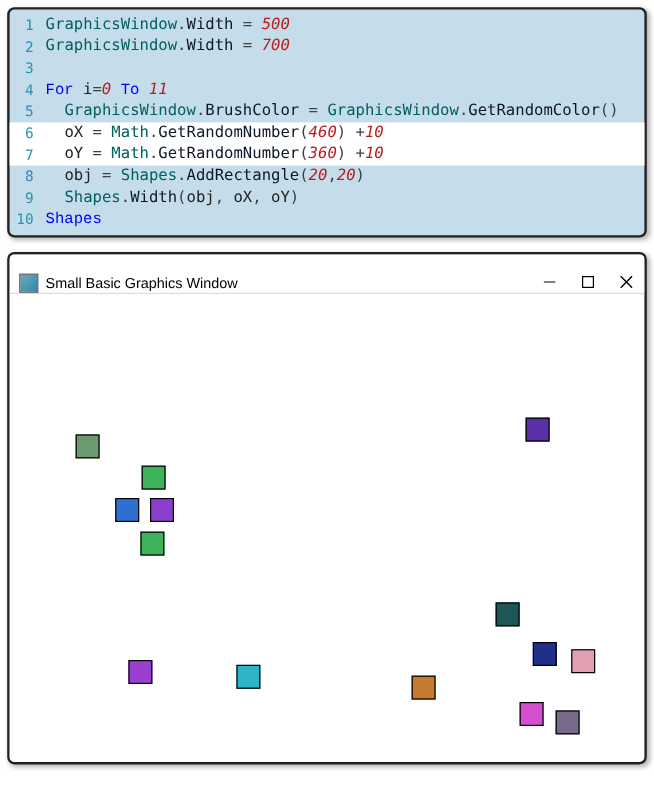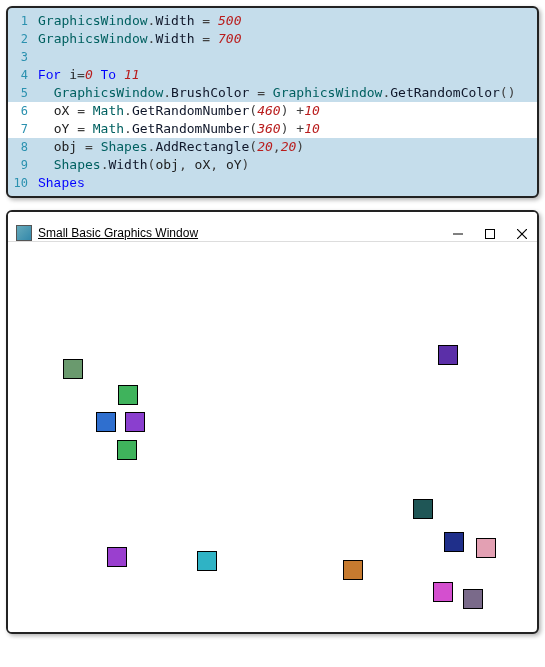--- a/index.html
+++ b/index.html
@@ -49,27 +49,26 @@
     .graphics-window {
       margin-top: 12px;
       border: 2px solid #222;
       border-radius: 6px;
       background: #fff;
       box-shadow: 2px 2px 4px rgba(0,0,0,0.3);
       overflow: hidden;
     }
     .titlebar {
       display: flex;
-      align-items: flex-end;
+      align-items: flex-start;
       height: 30px;
-      padding: 0 8px;
+      padding: 16px 8px;
       background: #fff;
       border-bottom: 1px solid #ddd;
       justify-content: space-between;
-      text-decoration: underline;
     }
     .title-left {
       display: flex;
       align-items: center;
       gap: 6px;
     }
     .app-icon {
       width: 16px;
       height: 16px;
       background: linear-gradient(135deg,#6ab,#38a);

